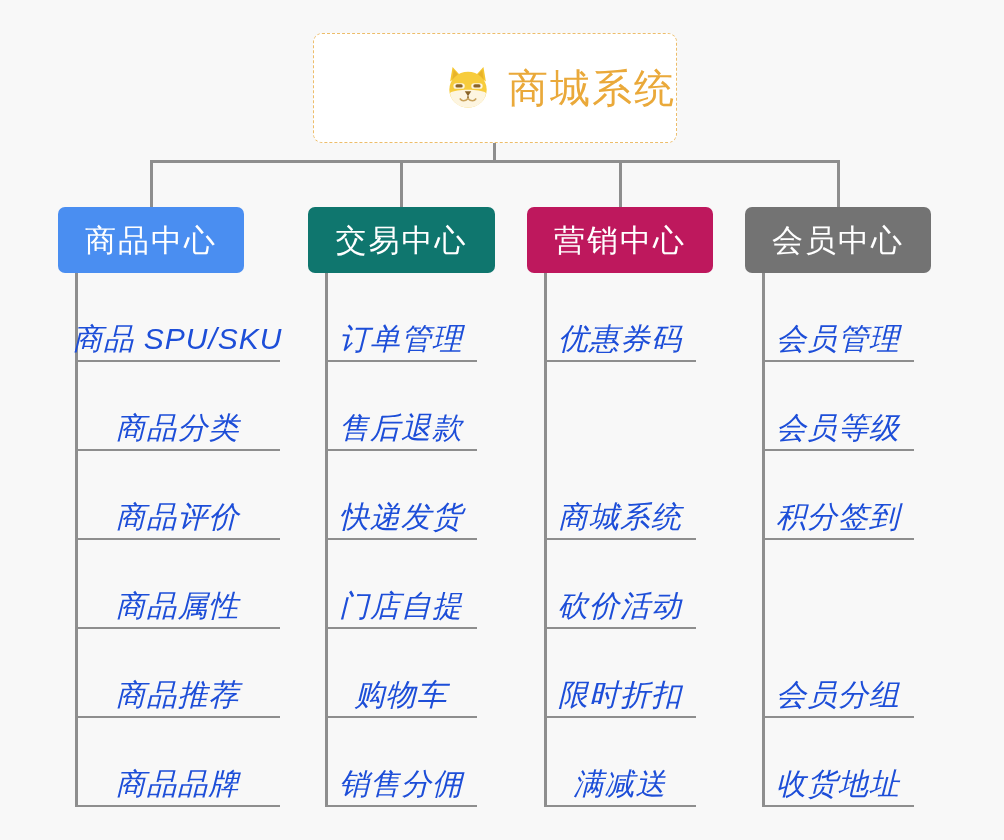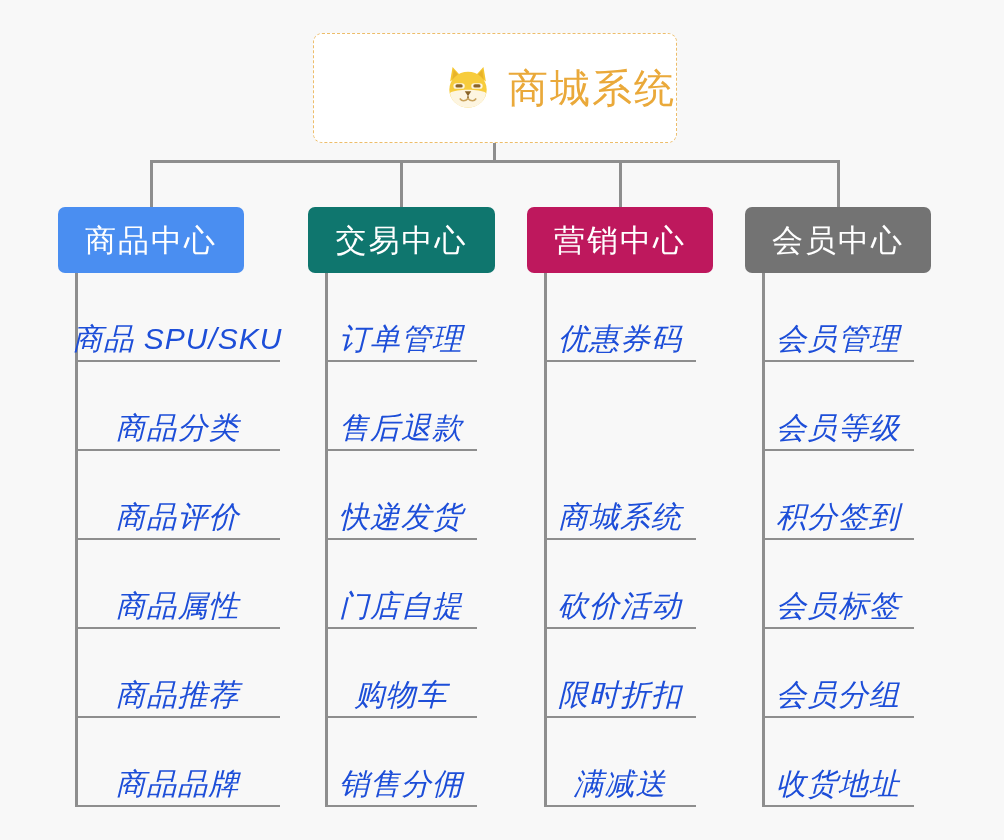--- a/index.html
+++ b/index.html
@@ -221,23 +221,20 @@
     <div class="leaf-stem" style="height: 534px;"></div>
     <div class="leaf-item" style="top: 0px; width: 152px;">
         <span class="leaf-label">会员管理</span>
       </div>
     <div class="leaf-item" style="top: 89px; width: 152px;">
         <span class="leaf-label">会员等级</span>
       </div>
     <div class="leaf-item" style="top: 178px; width: 152px;">
         <span class="leaf-label">积分签到</span>
       </div>
-    <div class="leaf-item" style="top: 267px; width: 152px;">
-        <span class="leaf-label">会员标签</span>
-      </div>
     <div class="leaf-item" style="top: 356px; width: 152px;">
         <span class="leaf-label">会员分组</span>
       </div>
     <div class="leaf-item" style="top: 445px; width: 152px;">
         <span class="leaf-label">收货地址</span>
       </div>
   </div>
 
 </div>
 

